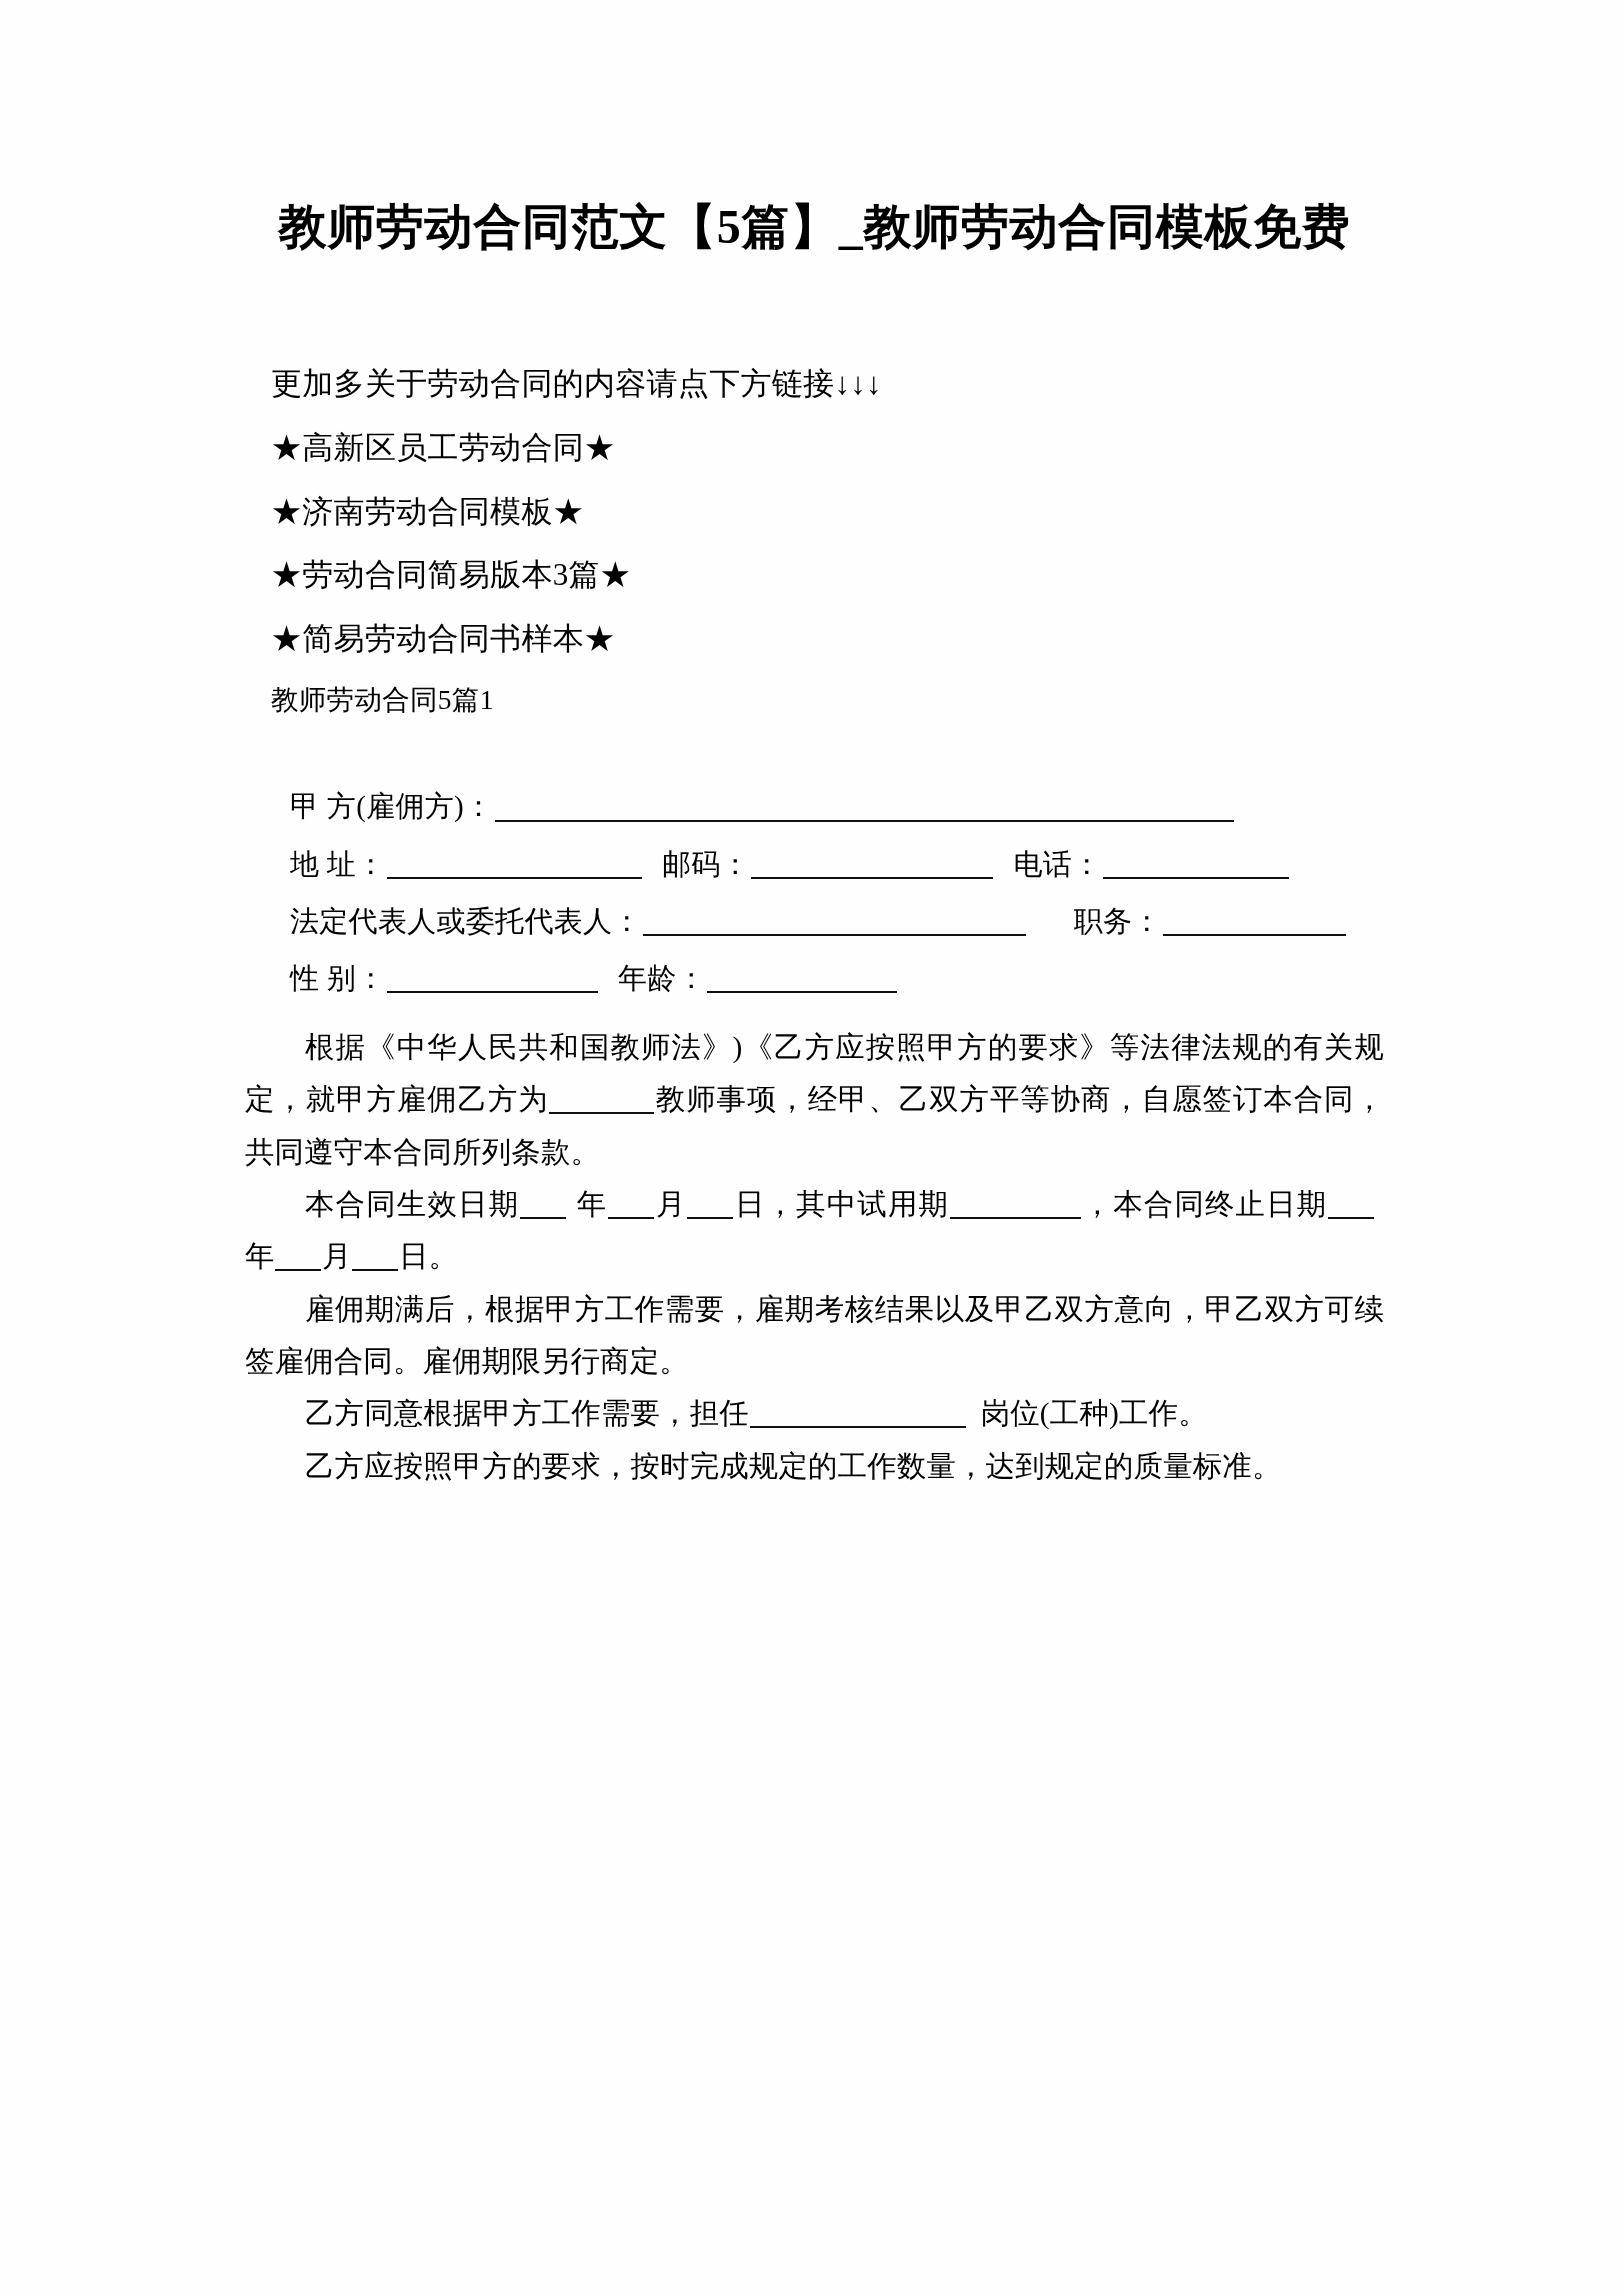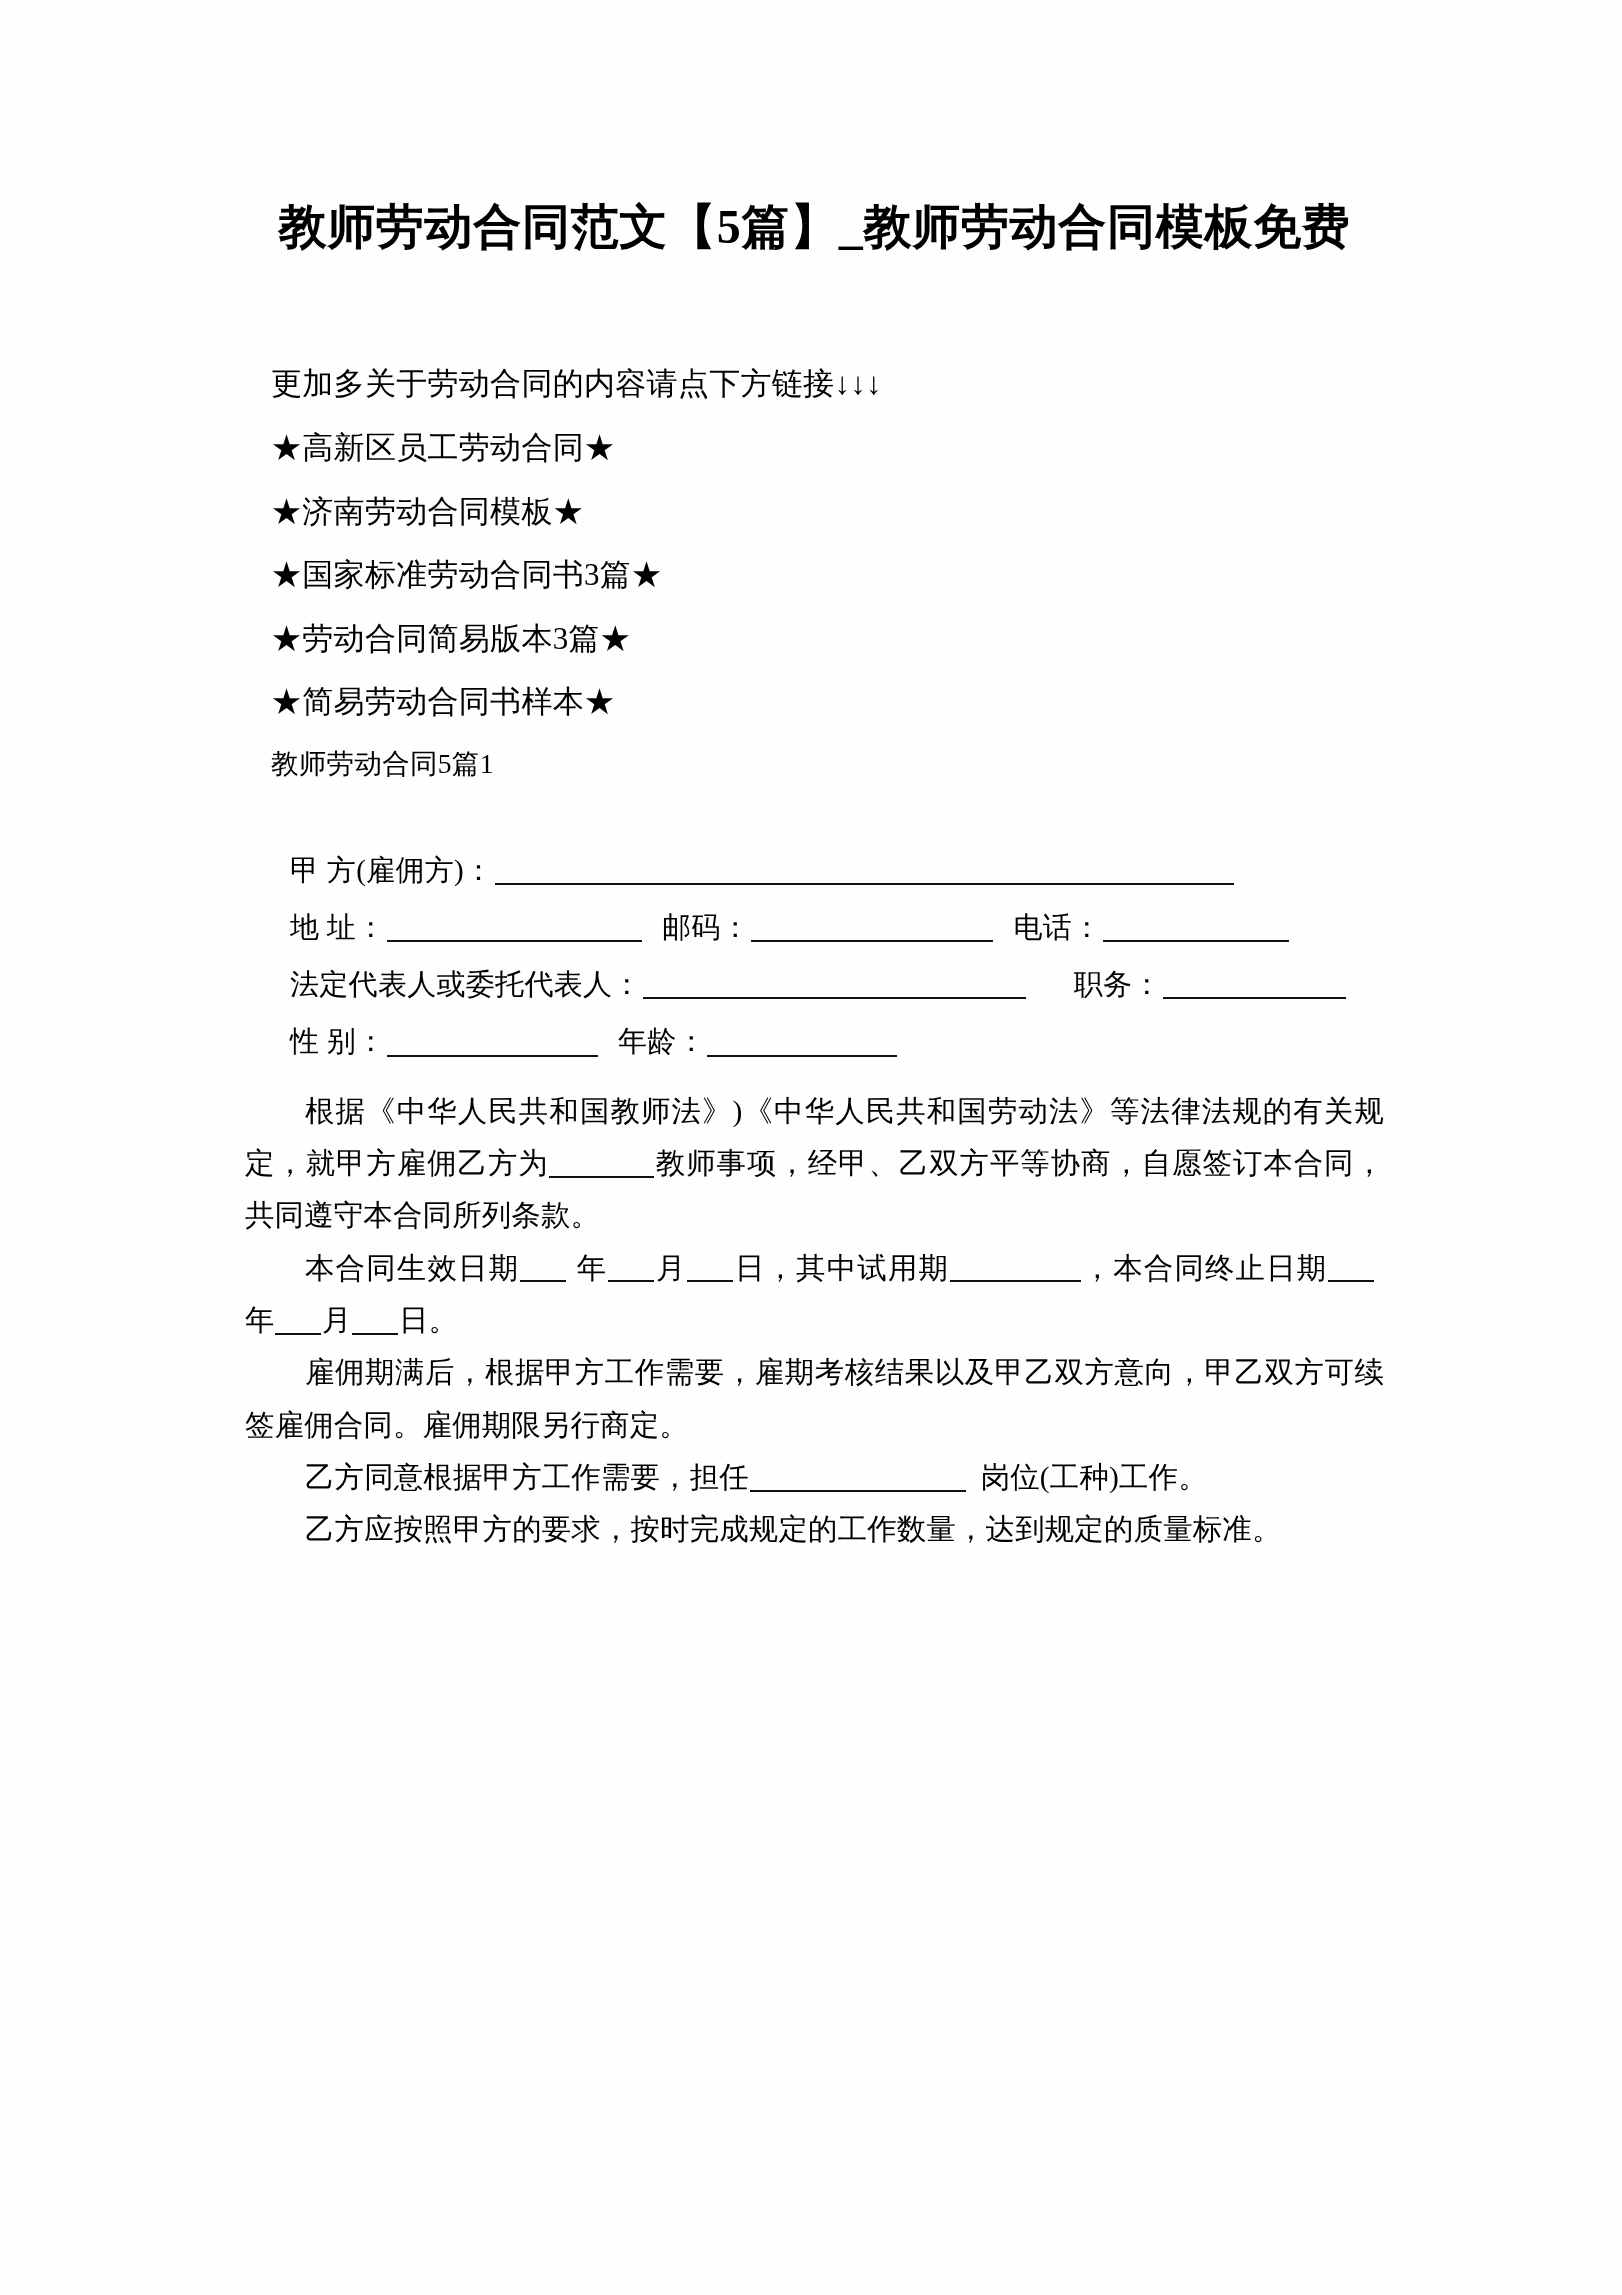--- a/index.html
+++ b/index.html
@@ -137,21 +137,20 @@
 
 <div class="page">
   <div class="content">
 
     <h1 class="doc-title">教师劳动合同范文【5篇】_教师劳动合同模板免费</h1>
 
     <div class="link-block">
       <div class="link-line arrows">更加多关于劳动合同的内容请点下方链接↓↓↓</div>
       <div class="link-line">★高新区员工劳动合同★</div>
       <div class="link-line">★济南劳动合同模板★</div>
-      <div class="link-line">★国家标准劳动合同书3篇★</div>
       <div class="link-line">★劳动合同简易版本3篇★</div>
       <div class="link-line">★简易劳动合同书样本★</div>
     </div>
 
     <div class="section-label">教师劳动合同5篇1</div>
 
     <div class="form-block">
 
       <div class="form-row">
         <span class="lbl">甲  方(雇佣方)：</span><span class="blank dbl w-jiafang"></span>
@@ -168,21 +167,21 @@
 
       <div class="form-row">
         <span class="lbl">性  别：</span><span class="blank w-xingbie"></span><span class="lbl">年龄：</span><span class="blank w-nianling"></span>
       </div>
 
 
     </div>
 
     <div class="body-block">
 
-      <p class="para indent"><span>根据《中华人民共和国教师法》)《中华人民共和国劳动法》等法律法规的有关规定，就甲方雇佣乙方为</span><span class="inline-blank ib-md"></span><span>教师事项，经甲、乙双方平等协商，自愿签订本合同，共同遵守本合同所列条款。</span></p>
+      <p class="para indent"><span>根据《中华人民共和国教师法》)《乙方应按照甲方的要求》等法律法规的有关规定，就甲方雇佣乙方为</span><span class="inline-blank ib-md"></span><span>教师事项，经甲、乙双方平等协商，自愿签订本合同，共同遵守本合同所列条款。</span></p>
 
       <p class="para indent"><span>本合同生效日期</span><span class="inline-blank ib-xs"></span><span class="pad-right-sm"></span><span>年</span><span class="inline-blank ib-xs"></span><span>月</span><span class="inline-blank ib-xs"></span><span>日，其中试用期</span><span class="inline-blank ib-lg"></span><span>，本合同终止日期</span><span class="inline-blank ib-xs"></span><span class="pad-right-sm"></span><span>年</span><span class="inline-blank ib-xs"></span><span>月</span><span class="inline-blank ib-xs"></span><span>日。</span></p>
 
       <p class="para indent">雇佣期满后，根据甲方工作需要，雇期考核结果以及甲乙双方意向，甲乙双方可续签雇佣合同。雇佣期限另行商定。</p>
 
       <p class="para indent"><span>乙方同意根据甲方工作需要，担任</span><span class="inline-blank ib-xl"></span><span class="gap-sm"></span><span>岗位(工种)工作。</span></p>
 
       <p class="para indent">乙方应按照甲方的要求，按时完成规定的工作数量，达到规定的质量标准。</p>
 
 

